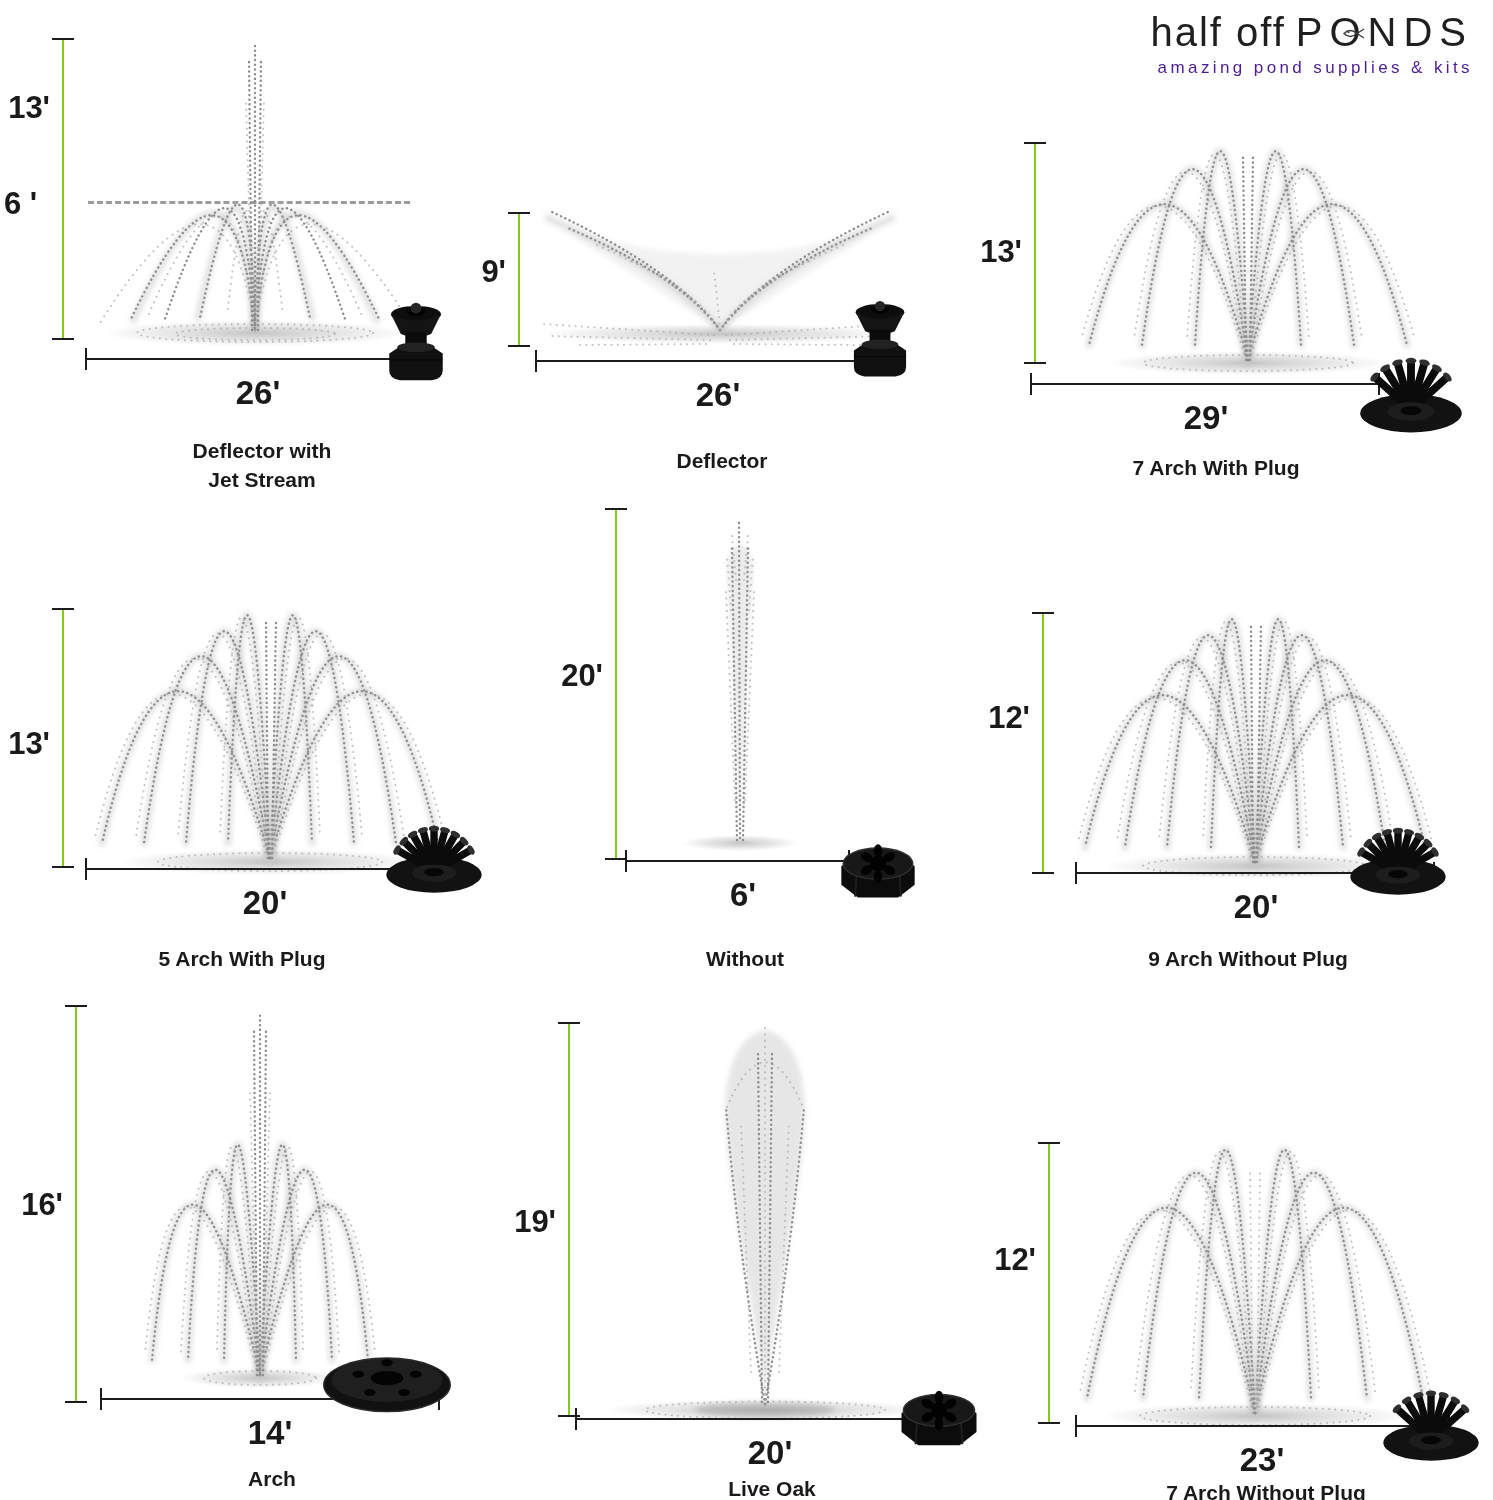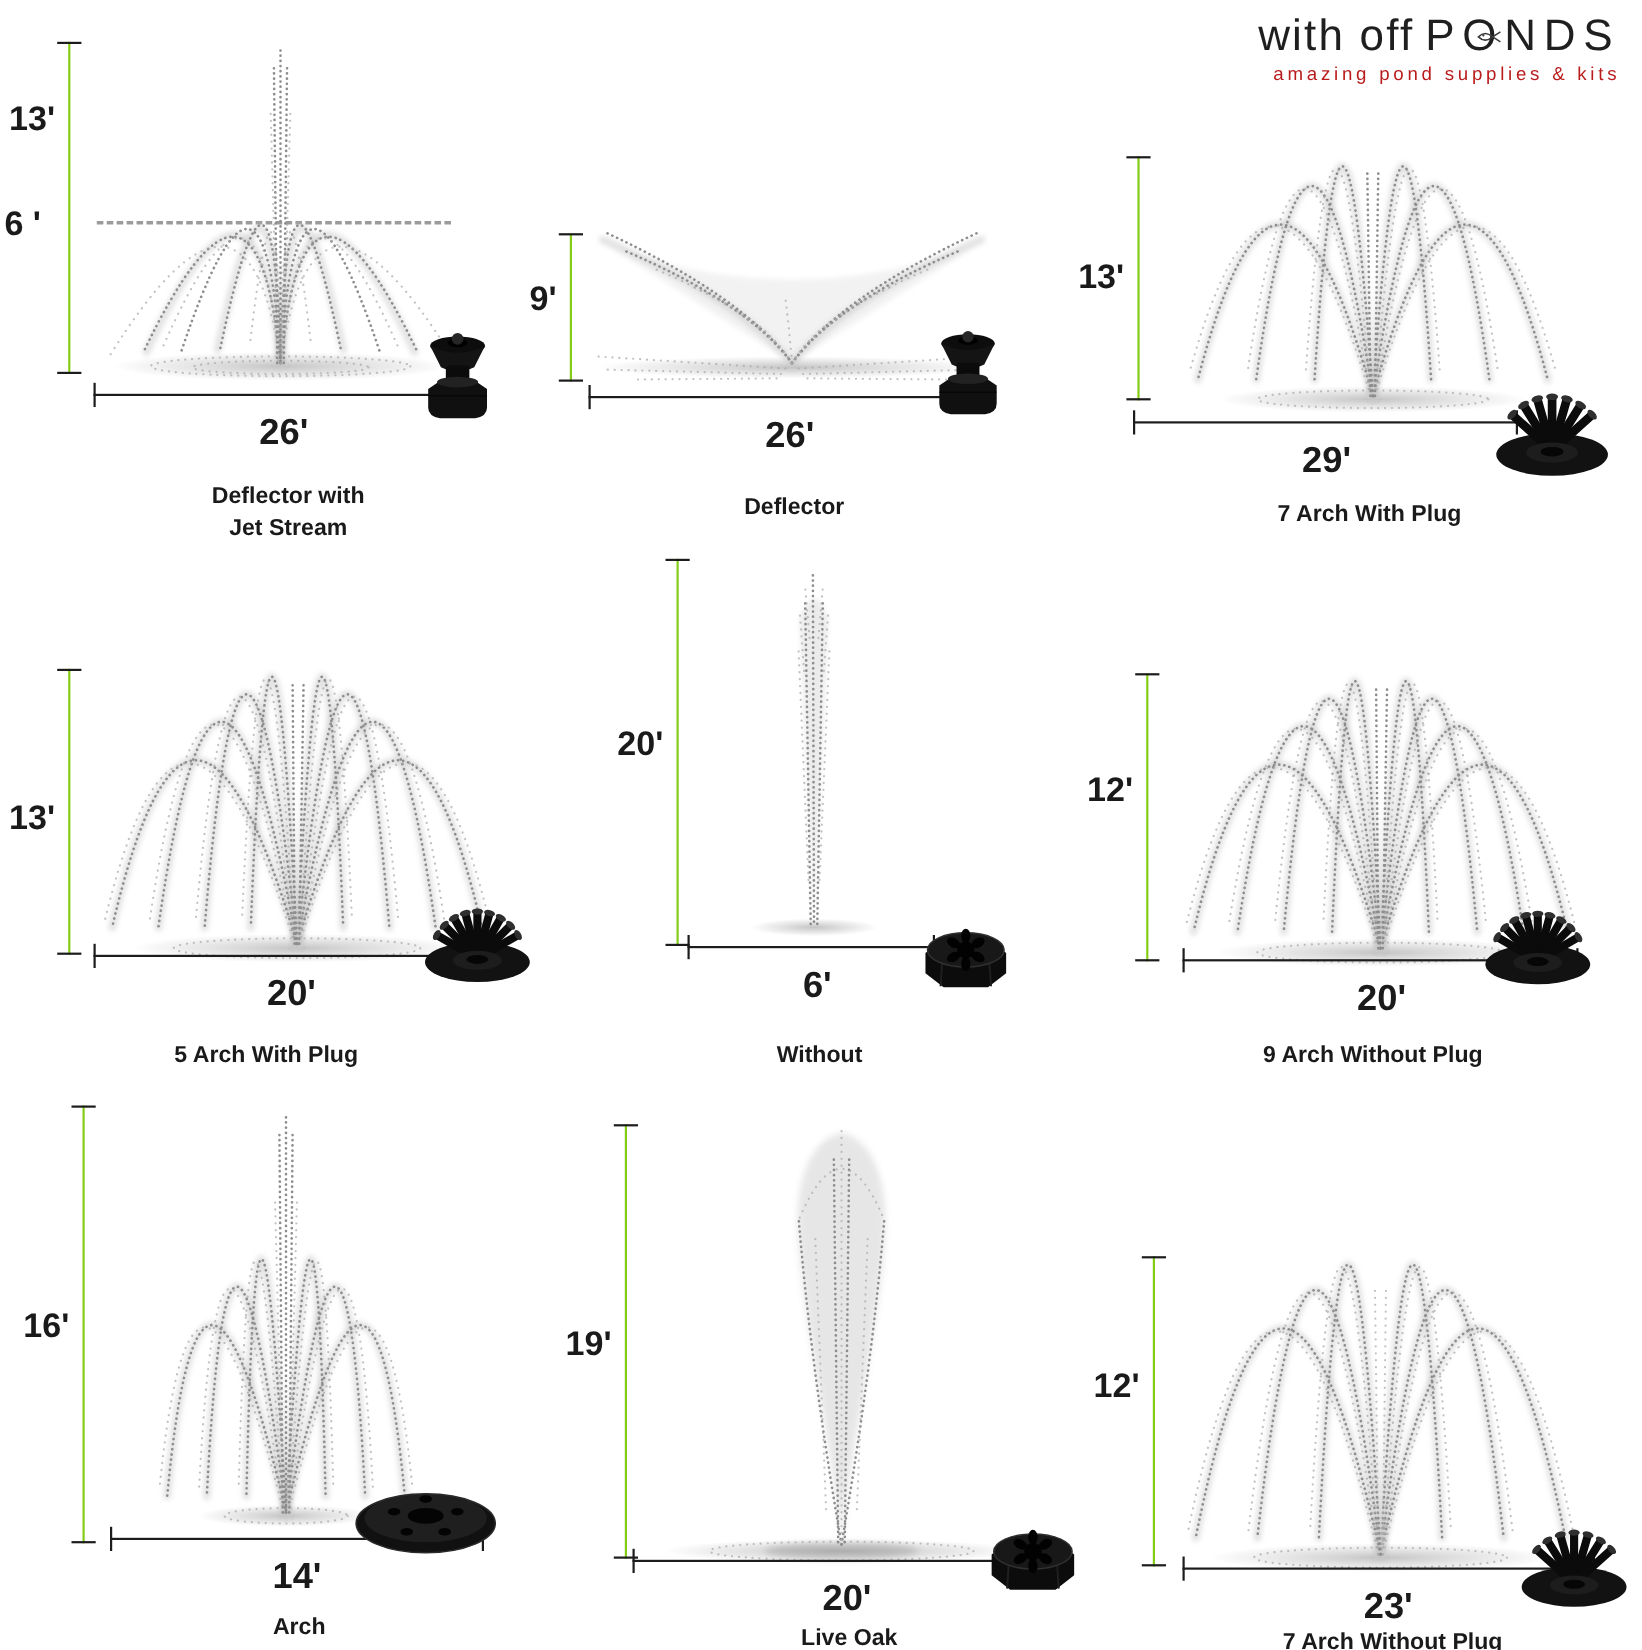--- a/index.html
+++ b/index.html
@@ -21,31 +21,31 @@
   .nlabel{position:absolute;transform:translateX(-50%);font-size:21px;font-weight:bold;text-align:center;white-space:pre-line;line-height:1.4}
   .sprite{position:absolute;overflow:visible}
   .dash6{position:absolute;border-top:3px dashed #9b9b9b}
   .dl{fill:none;stroke:#8d8d8d;stroke-linecap:round}
   .d1{stroke-dasharray:0.1 4.6;stroke-width:2.4}
   .d2{stroke-dasharray:0.1 6.2;stroke-width:2;opacity:.7;stroke:#a8a8a8}
   .msty{fill:none;stroke:#c7c7c7;stroke-width:7;opacity:.5;stroke-linecap:round}
   .logo{position:absolute;top:10px;right:20px;text-align:right}
   .logo-line{font-size:40px;letter-spacing:2px;color:#1f1f1f;position:relative;white-space:nowrap}
   .logo-bold{letter-spacing:7px;margin-left:10px}
-  .logo-sub{margin-top:3px;font-size:17px;letter-spacing:3.4px;color:#b91c1c;white-space:nowrap}
+  .logo-sub{margin-top:3px;font-size:17px;letter-spacing:3.4px;color:#4c1d95;white-space:nowrap}
   .fish{position:absolute;right:104px;top:16px;width:27px;height:15px}
 </style>
 </head>
 <body>
 
 <div class="canvas">
 
   <div class="logo">
     <div class="logo-line">
-      <span>with off</span><span class="logo-bold">PONDS</span>
+      <span>half off</span><span class="logo-bold">PONDS</span>
       <svg class="fish" viewBox="0 0 27 15">
         <path d="M2,7.5 Q8,1.5 15,7.5 Q8,13.5 2,7.5 Z" fill="none" stroke="#3a3a3a" stroke-width="1.4"></path>
         <path d="M15,7.5 L22,3 M15,7.5 L22,12" fill="none" stroke="#3a3a3a" stroke-width="1.4"></path>
         <circle cx="6.5" cy="6.2" r="1" fill="#3a3a3a"></circle>
       </svg>
     </div>
     <div class="logo-sub">amazing pond supplies &amp; kits</div>
   </div>
 
   <div class="cell" style="left:0;top:0;width:500px;height:500px">
@@ -222,21 +222,21 @@
         <g transform="rotate(48 66 82)">
             <rect x="61.5" y="24" width="9" height="60" rx="4" fill="#0b0b0b"></rect>
             <ellipse cx="66" cy="26" rx="6.2" ry="3.4" fill="#2f2f2f"></ellipse>
           </g>
       </g>
       <ellipse cx="66" cy="84" rx="27" ry="10.5" fill="#1d1d1d"></ellipse>
       <ellipse cx="66" cy="83" rx="12" ry="5" fill="#060606"></ellipse>
     </svg>
 
     <div class="wlabel" style="left:206px;top:399px">29'</div>
-    <div class="nlabel" style="left:245px;top:453px">7 Arch With Plug</div>
+    <div class="nlabel" style="left:216px;top:453px">7 Arch With Plug</div>
   </div>
 
   <div class="cell" style="left:0;top:500px;width:500px;height:500px">
     <div class="vdim" style="left:62px;top:108px;height:260px">
       <span class="vlabel" style="top:118px">13'</span>
     </div>
 
     <svg class="sprite" style="left:70px;top:96px;width:400px;height:290px" viewBox="0 0 400 290">
       <defs>
         <filter id="bl4" x="-50%" y="-50%" width="200%" height="200%">

